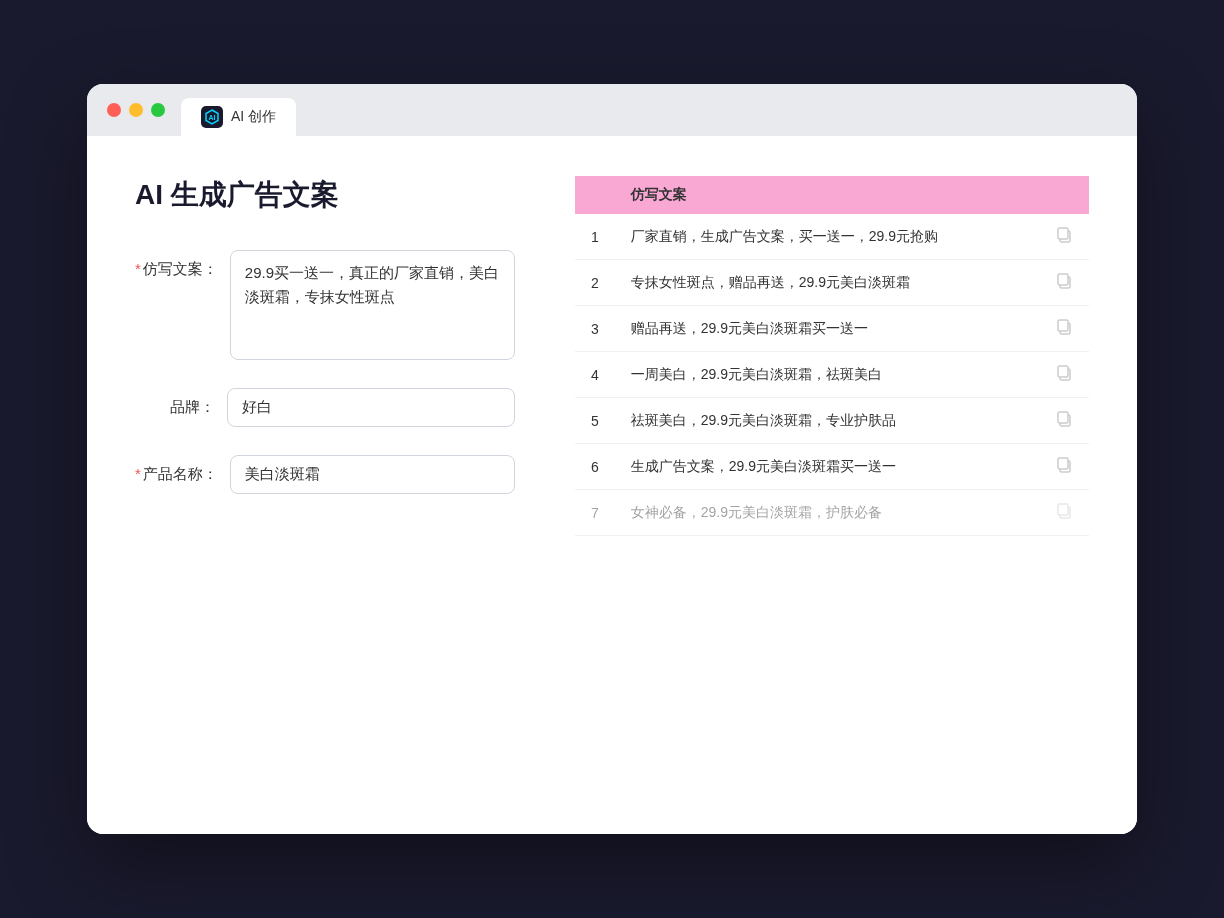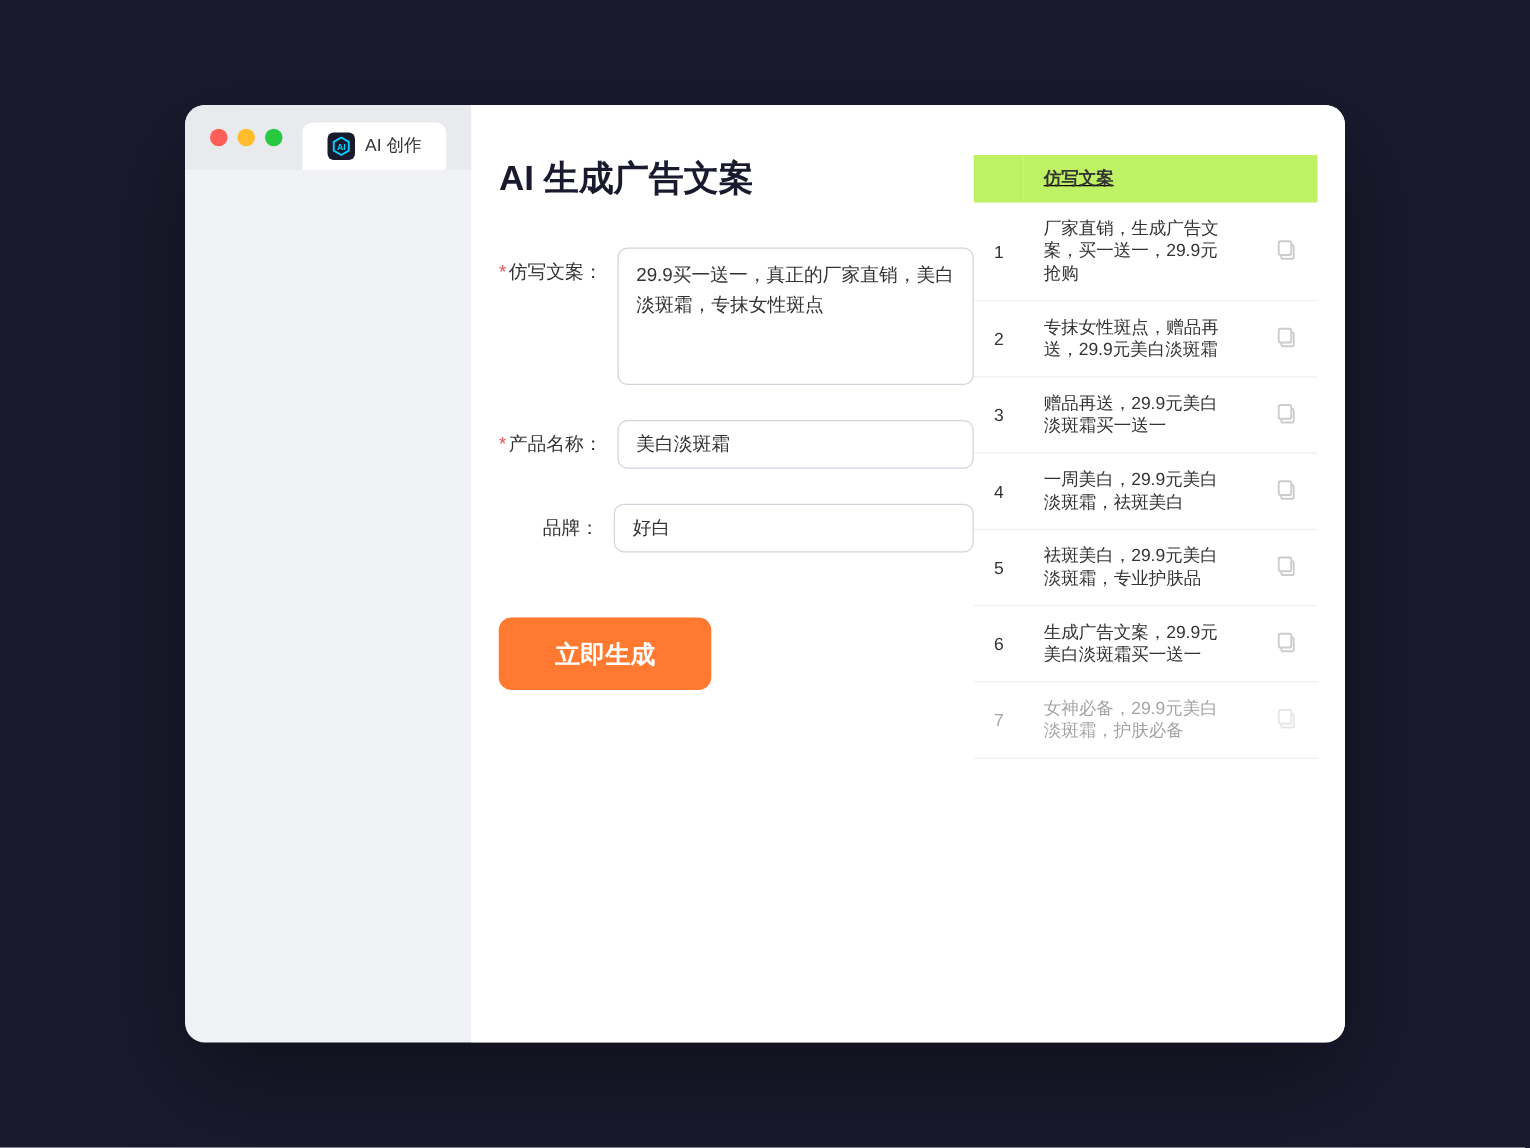--- a/index.html
+++ b/index.html
@@ -8,27 +8,28 @@
       width: 1224px;
       height: 918px;
       display: flex;
       align-items: center;
       justify-content: center;
       font-family: -apple-system, "PingFang SC", "Microsoft YaHei", sans-serif;
       overflow: hidden;
     }
 
     .browser-window {
-      width: 928px;
+      width: 1050px;
       height: 750px;
       background: #f0f2f5;
       border-radius: 16px;
       box-shadow: 0 30px 80px rgba(0,0,0,0.4);
       overflow: hidden;
       display: flex;
+      flex-direction: column;
     }
 
     .titlebar {
       background: #e8eaed;
       height: 52px;
       display: flex;
       align-items: center;
       padding: 0 20px;
       gap: 16px;
       flex-shrink: 0;
@@ -72,21 +73,22 @@
       justify-content: center;
       color: #00d4ff;
       font-size: 11px;
       font-weight: bold;
     }
 
     .content-area {
       flex: 1;
       background: #fff;
       display: flex;
-      padding: 40px 22px;
+      padding: 40px 48px;
+      gap: 60px;
       overflow: hidden;
     }
 
     
     .left-panel {
       flex: 0 0 380px;
       display: flex;
       flex-direction: column;
     }
 
@@ -176,22 +178,21 @@
       font-weight: 600;
       color: #1a1a2e;
     }
 
     .result-table {
       width: 100%;
       border-collapse: collapse;
     }
 
     .result-table thead tr {
-      background: #bef264;
-      text-decoration: underline;
+      background: #f9a8d4;
     }
 
     .result-table thead th {
       padding: 10px 16px;
       text-align: left;
       font-size: 14px;
       font-weight: 600;
       color: #333;
     }
 
@@ -250,32 +251,31 @@
       <h1 class="page-title">AI 生成广告文案</h1>
 
       <div class="form-group">
         <span class="form-label">
           <span class="required-star">*</span><span>仿写文案：</span>
         </span>
         <textarea class="form-input" style="">29.9买一送一，真正的厂家直销，美白淡斑霜，专抹女性斑点</textarea>
       </div>
 
       <div class="form-group">
+        <span class="form-label">品牌：</span>
+        <input type="text" class="form-input" value="好白" style="">
+      </div>
+
+      <div class="form-group">
         <span class="form-label">
           <span class="required-star">*</span><span>产品名称：</span>
         </span>
         <input type="text" class="form-input" value="美白淡斑霜" style="">
       </div>
 
-      <div class="form-group">
-        <span class="form-label">品牌：</span>
-        <input type="text" class="form-input" value="好白" style="">
-      </div>
-
-      <button class="generate-btn">立即生成</button>
     </div>
 
     <div class="right-panel">
 
       <table class="result-table">
         <thead>
           <tr>
             <th></th>
             <th>仿写文案</th>
             <th></th>

